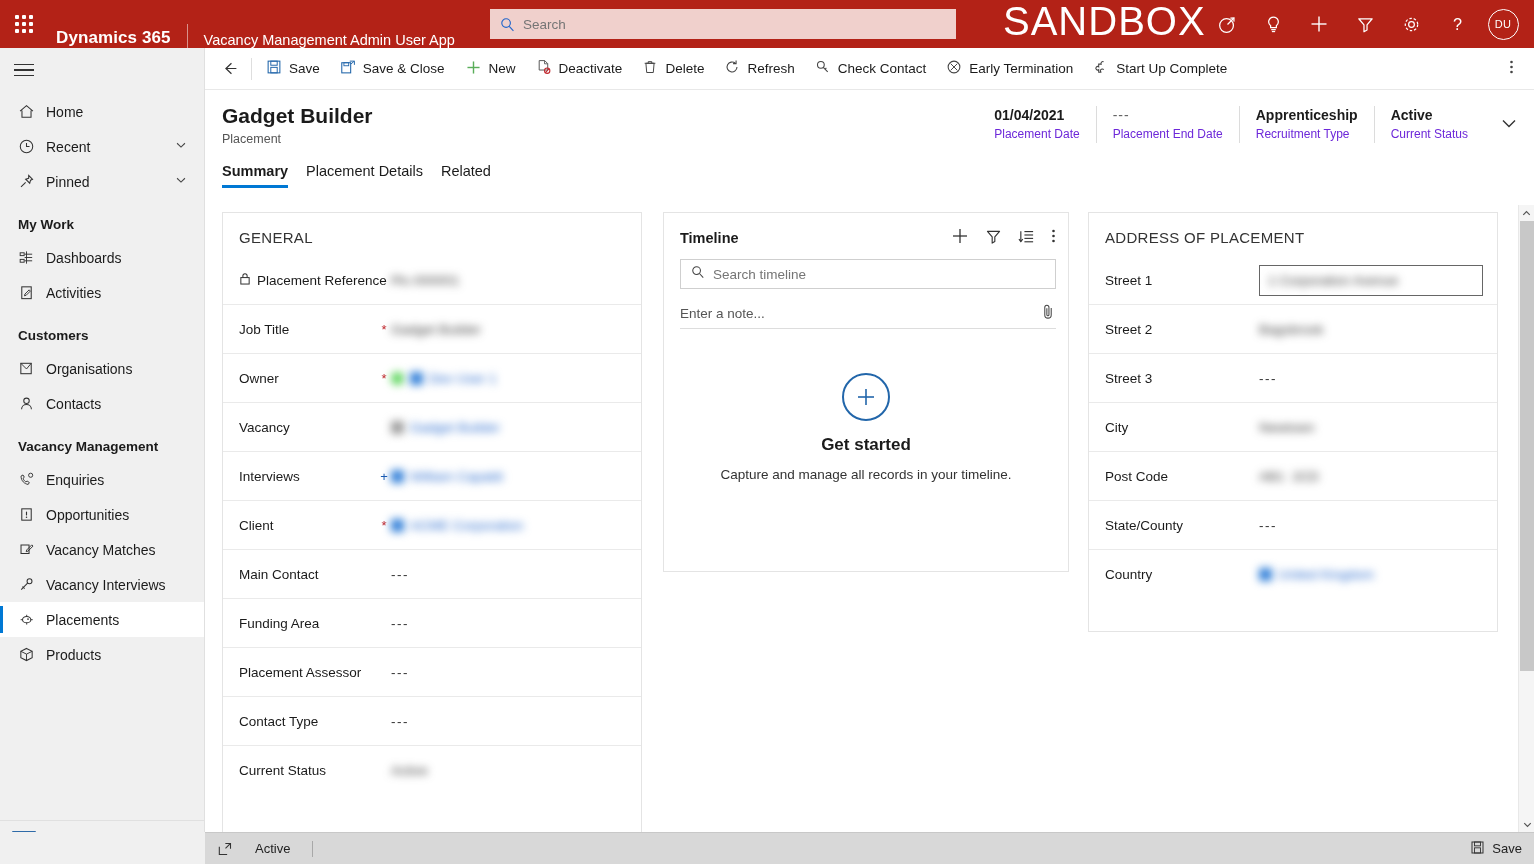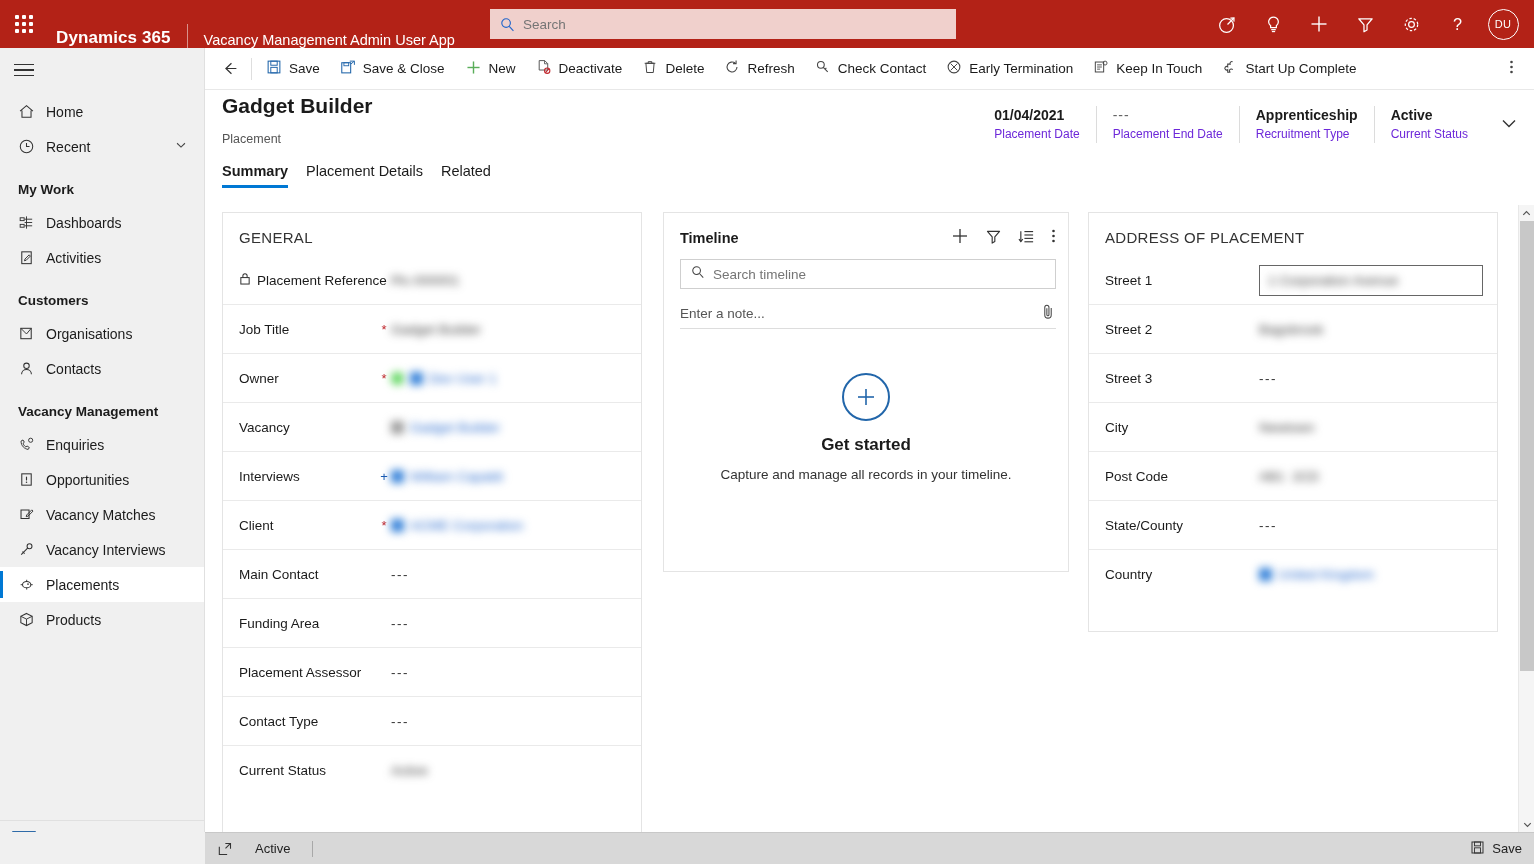--- a/index.html
+++ b/index.html
@@ -108,21 +108,21 @@
   .cmd {
     height: 42px; display: flex; align-items: center; gap: 7px;
     padding: 0 10px; font-size: 13.5px; color: #1b1b1b; cursor: pointer; white-space: nowrap;
   }
   .cmd-more { margin-left: auto; margin-right: 10px; }
 
   
   .rec-header {
     position: absolute; top: 90px; left: 205px; width: 1329px; height: 70px; background: #fff;
   }
-  .rec-title { position: absolute; left: 17px; top: 4px; font-size: 21px; font-weight: bold; color: #1b1b1b; }
+  .rec-title { position: absolute; left: 17px; top: 14px; font-size: 21px; font-weight: bold; color: #1b1b1b; }
   .rec-sub { position: absolute; left: 17px; top: 42px; font-size: 12.5px; color: #555; }
   .hdr-fields {
     position: absolute; right: 14px; top: 16px; display: flex; align-items: stretch;
   }
   .hdr-field { padding: 0 16px; border-left: 1px solid #dcdcdc; display:flex; flex-direction: column; justify-content:center; }
   .hdr-field:first-child { border-left: none; }
   .hdr-val { font-size: 14px; font-weight: bold; color: #1b1b1b; line-height: 19px; }
   .hdr-val.dim { font-weight: normal; color: #666; letter-spacing: 1px; }
   .hdr-lbl { font-size: 12px; color: #6d28d9; line-height: 18px; }
   .hdr-chev { display: flex; align-items: center; padding-left: 14px; cursor: pointer; }
@@ -253,20 +253,21 @@
   <div class="topsearch">
     <span class="mag">
       <svg width="15" height="15" viewBox="0 0 16 16">
           <circle cx="6.5" cy="6.5" r="4.6" fill="none" stroke="#2266cc" stroke-width="1.2"></circle>
           <line x1="9.9" y1="9.9" x2="14.3" y2="14.8" stroke="#2266cc" stroke-width="1.2"></line>
         </svg>
     </span>
     <input placeholder="Search" style="">
   </div>
 
+  <div class="sandbox">SANDBOX</div>
 
   <div class="topicons">
     <div class="topicon">
       <svg width="21" height="21" viewBox="0 0 22 22">
           <circle cx="10" cy="12" r="7.2" fill="none" stroke="#fff" stroke-width="1.3"></circle>
           <path d="M11 11 L17.5 4.5" stroke="#fff" stroke-width="1.3" fill="none"></path>
           <path d="M14 4.3 L17.8 4.2 L17.7 8" stroke="#fff" stroke-width="1.3" fill="none"></path>
         </svg>
     </div>
     <div class="topicon">
@@ -332,20 +333,34 @@
           </svg>
       </span>
       <span>Recent</span>
       <span class="chev">
         <svg width="14" height="14" viewBox="0 0 16 16">
             <path d="M3.5 6l4.5 4.4L12.5 6" fill="none" stroke="#444" stroke-width="1.2"></path>
           </svg>
       </span>
     </div>
 
+    <div class="nav-item">
+      <span class="ico">
+        <svg width="17" height="17" viewBox="0 0 18 18">
+            <path d="M11.3 2.6l4.1 4.1-2.1.9-.9 3.2-4.3-4.3 3.2-.9z" fill="none" stroke="#333" stroke-width="1.1"></path>
+            <line x1="8.1" y1="9.9" x2="3.2" y2="14.8" stroke="#333" stroke-width="1.1"></line>
+          </svg>
+      </span>
+      <span>Pinned</span>
+      <span class="chev">
+        <svg width="14" height="14" viewBox="0 0 16 16">
+            <path d="M3.5 6l4.5 4.4L12.5 6" fill="none" stroke="#444" stroke-width="1.2"></path>
+          </svg>
+      </span>
+    </div>
 
     <div class="nav-group">My Work</div>
 
     <div class="nav-item">
       <span class="ico">
         <svg width="17" height="17" viewBox="0 0 18 18">
             <rect x="2.3" y="4" width="4.2" height="3" fill="none" stroke="#333" stroke-width="1"></rect>
             <rect x="2.3" y="11" width="4.2" height="3" fill="none" stroke="#333" stroke-width="1"></rect>
             <line x1="7" y1="5.5" x2="15" y2="5.5" stroke="#333" stroke-width="1"></line>
             <line x1="7" y1="9" x2="15" y2="9" stroke="#333" stroke-width="1"></line>
@@ -554,32 +569,20 @@
     <span>
       <svg width="16" height="16" viewBox="0 0 18 18">
           <circle cx="9" cy="9" r="6.6" fill="none" stroke="#444" stroke-width="1.2"></circle>
           <line x1="5.2" y1="5.2" x2="12.8" y2="12.8" stroke="#444" stroke-width="1.1"></line>
           <line x1="12.8" y1="5.2" x2="5.2" y2="12.8" stroke="#444" stroke-width="1.1"></line>
         </svg>
     </span>
     <span>Early Termination</span>
   </div>
 
-  <div class="cmd">
-    <span>
-      <svg width="16" height="16" viewBox="0 0 18 18">
-          <rect x="2.6" y="3.4" width="9.4" height="11.2" fill="none" stroke="#444" stroke-width="1.1"></rect>
-          <line x1="4.6" y1="6.6" x2="10" y2="6.6" stroke="#444" stroke-width="1"></line>
-          <line x1="4.6" y1="9" x2="10" y2="9" stroke="#444" stroke-width="1"></line>
-          <line x1="4.6" y1="11.4" x2="8" y2="11.4" stroke="#444" stroke-width="1"></line>
-          <circle cx="13.6" cy="4.6" r="2.2" fill="none" stroke="#444" stroke-width="1"></circle>
-        </svg>
-    </span>
-    <span>Keep In Touch</span>
-  </div>
 
   <div class="cmd">
     <span>
       <svg width="16" height="16" viewBox="0 0 18 18">
           <path d="M12 3.2a2 2 0 0 0-2.8 2.6H6.4v3a2 2 0 1 0 0 3.2v3h3a2 2 0 1 1 2.6-2.8" fill="none" stroke="#444" stroke-width="1.2"></path>
         </svg>
     </span>
     <span>Start Up Complete</span>
   </div>
 

